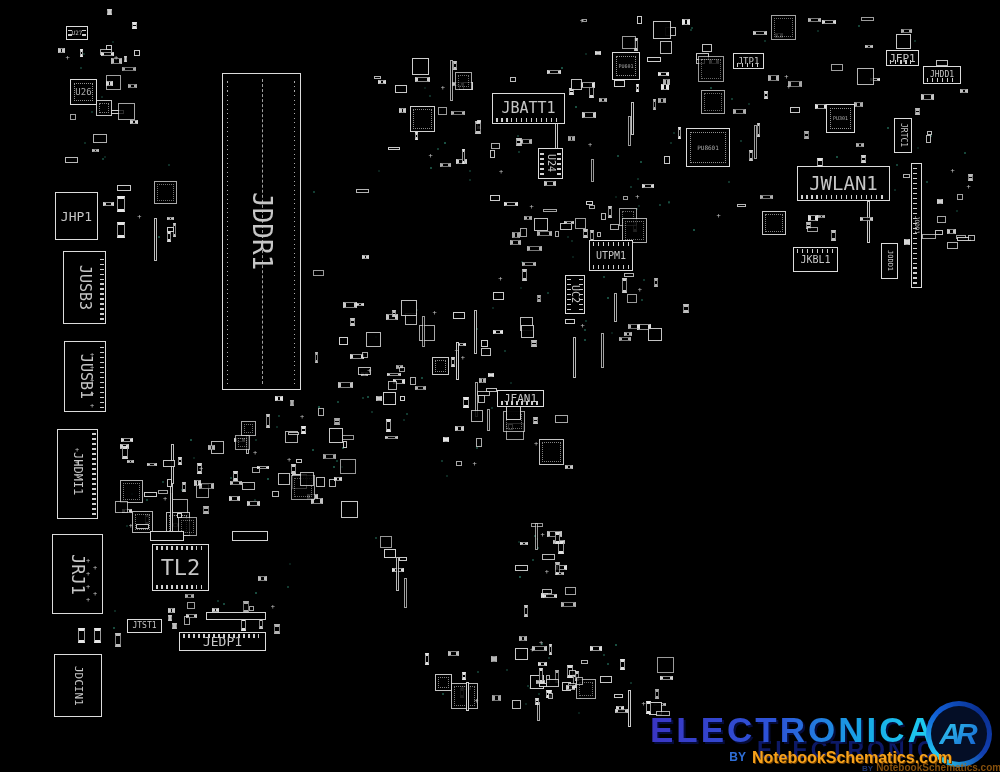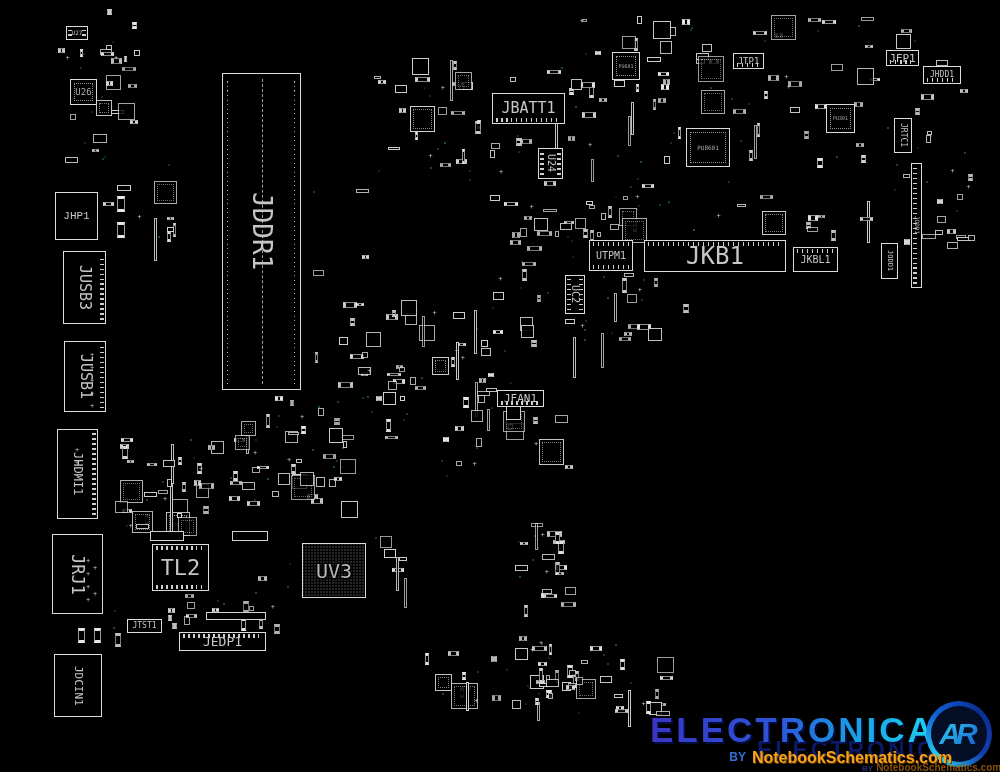--- a/index.html
+++ b/index.html
@@ -92,21 +92,21 @@
   </div>
 <div class="comp" style="left: 66px; top: 26px; width: 22px; height: 14px;">
       <div class="tk l"></div>
       <div class="tk r"></div>
       <span class="lbl" style="font-size: 6px;">U27</span>
     </div>
     <div class="comp qfn" style="left: 70px; top: 79px; width: 27px; height: 26px;">
       <span class="lbl" style="font-size: 9px;">U26</span>
     </div>
     <div class="comp" style="left: 55px; top: 192px; width: 43px; height: 48px;">
-      <span class="lbl" style="font-size: 11px; font-family: Liberation Mono, monospace;">JHP1</span>
+      <span class="lbl" style="font-size: 13px;">JHP1</span>
     </div>
     <div class="comp v" style="left: 63px; top: 251px; width: 43px; height: 73px;">
       <div class="tk r"></div>
       <span class="lbl" style="font-size: 15px;">JUSB3</span>
     </div>
     <div class="comp v" style="left: 64px; top: 341px; width: 42px; height: 71px;">
       <div class="tk r"></div>
       <span class="lbl" style="font-size: 15px;">JUSB1</span>
     </div>
     <div class="comp v" style="left: 57px; top: 429px; width: 41px; height: 90px;">
@@ -148,56 +148,53 @@
     <div class="comp" style="left: 923px; top: 66px; width: 38px; height: 18px;">
       <div class="tk b"></div>
       <span class="lbl" style="font-size: 8px;">JHDD1</span>
     </div>
     <div class="comp qfn" style="left: 826px; top: 104px; width: 29px; height: 29px;">
       <span class="lbl" style="font-size: 5px;">PU301</span>
     </div>
     <div class="comp v" style="left: 894px; top: 118px; width: 18px; height: 35px;">
       <span class="lbl" style="font-size: 8px;">JRTC1</span>
     </div>
+    <div class="comp" style="left: 797px; top: 166px; width: 93px; height: 35px;">
+      <div class="tk b"></div>
+      <span class="lbl" style="font-size: 19px;">JWLAN1</span>
+    </div>
     <div class="comp v" style="left: 911px; top: 163px; width: 11px; height: 125px;">
       <div class="tk l"></div>
       <span class="lbl" style="font-size: 6px;">JODD1</span>
     </div>
     <div class="comp v" style="left: 881px; top: 243px; width: 17px; height: 36px;">
       <span class="lbl" style="font-size: 7px;">JODD1</span>
     </div>
     <div class="comp" style="left: 589px; top: 240px; width: 44px; height: 31px;">
       <div class="tk t"></div>
       <div class="tk b"></div>
       <span class="lbl" style="font-size: 10px;">UTPM1</span>
     </div>
-    <div class="comp" style="left: 644px; top: 240px; width: 142px; height: 32px;">
-      <div class="tk t"></div>
-      <span class="lbl" style="font-size: 24px;">JKB1</span>
-    </div>
     <div class="comp" style="left: 793px; top: 247px; width: 45px; height: 25px;">
       <div class="tk t"></div>
       <span class="lbl" style="font-size: 10px;">JKBL1</span>
     </div>
     <div class="comp v" style="left: 565px; top: 275px; width: 20px; height: 39px;">
       <div class="tk l"></div>
       <div class="tk r"></div>
       <span class="lbl" style="font-size: 10px;">UC2</span>
     </div>
     <div class="comp" style="left: 497px; top: 390px; width: 47px; height: 17px;">
       <div class="tk b"></div>
       <span class="lbl" style="font-size: 11px;">JFAN1</span>
     </div>
     <div class="comp" style="left: 152px; top: 544px; width: 57px; height: 47px;">
       <div class="tk t"></div>
       <div class="tk b"></div>
       <span class="lbl" style="font-size: 22px;">TL2</span>
-    </div>
-    <div class="comp bga" style="left: 302px; top: 543px; width: 64px; height: 55px;">
-      <span class="lbl" style="font-size: 20px;">UV3</span>
     </div>
     <div class="comp" style="left: 127px; top: 619px; width: 35px; height: 14px;">
       <span class="lbl" style="font-size: 8px;">JTST1</span>
     </div>
     <div class="comp" style="left: 179px; top: 632px; width: 87px; height: 19px;">
       <div class="tk t"></div>
       <span class="lbl" style="font-size: 13px;">JEDP1</span>
     </div>
     <div class="part p-r" style="left: 106.094px; top: 75.2436px; width: 15.0276px; height: 15.0276px; opacity: 0.768948;"></div>
     <div class="part p-r" style="left: 99.7604px; top: 48.9842px; width: 12.6547px; height: 5.8339px; opacity: 0.789979;"></div>

